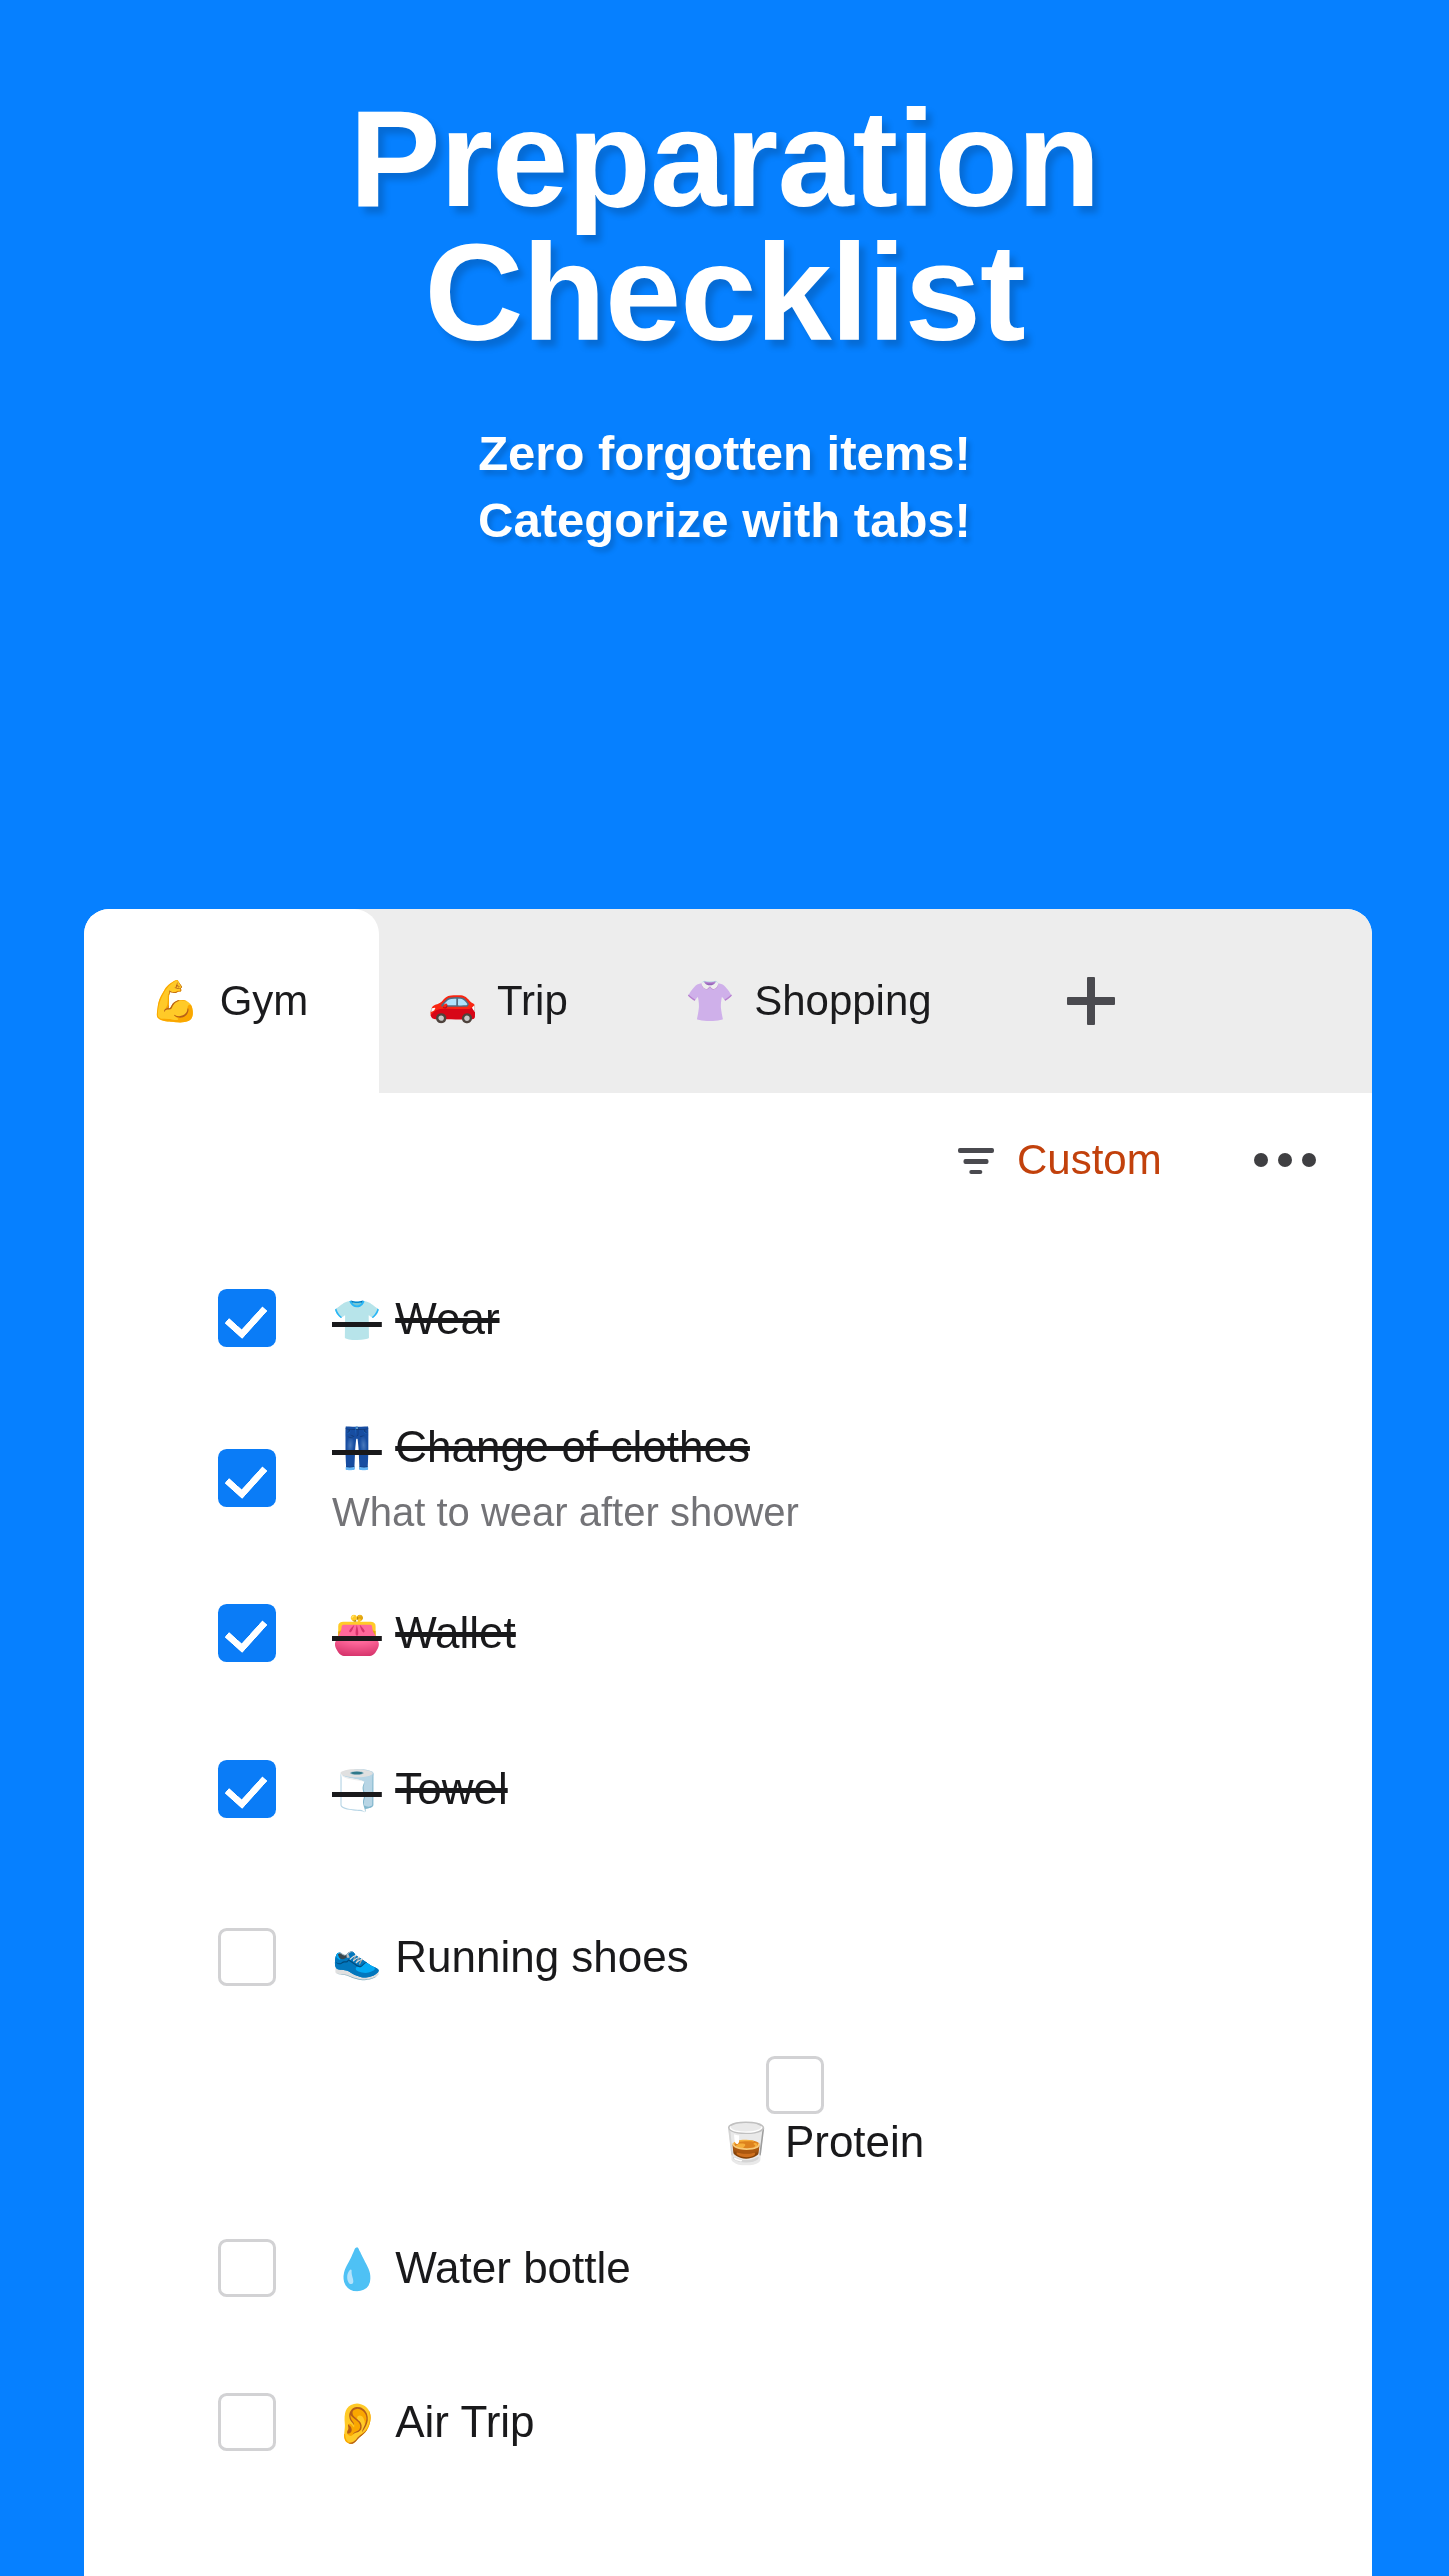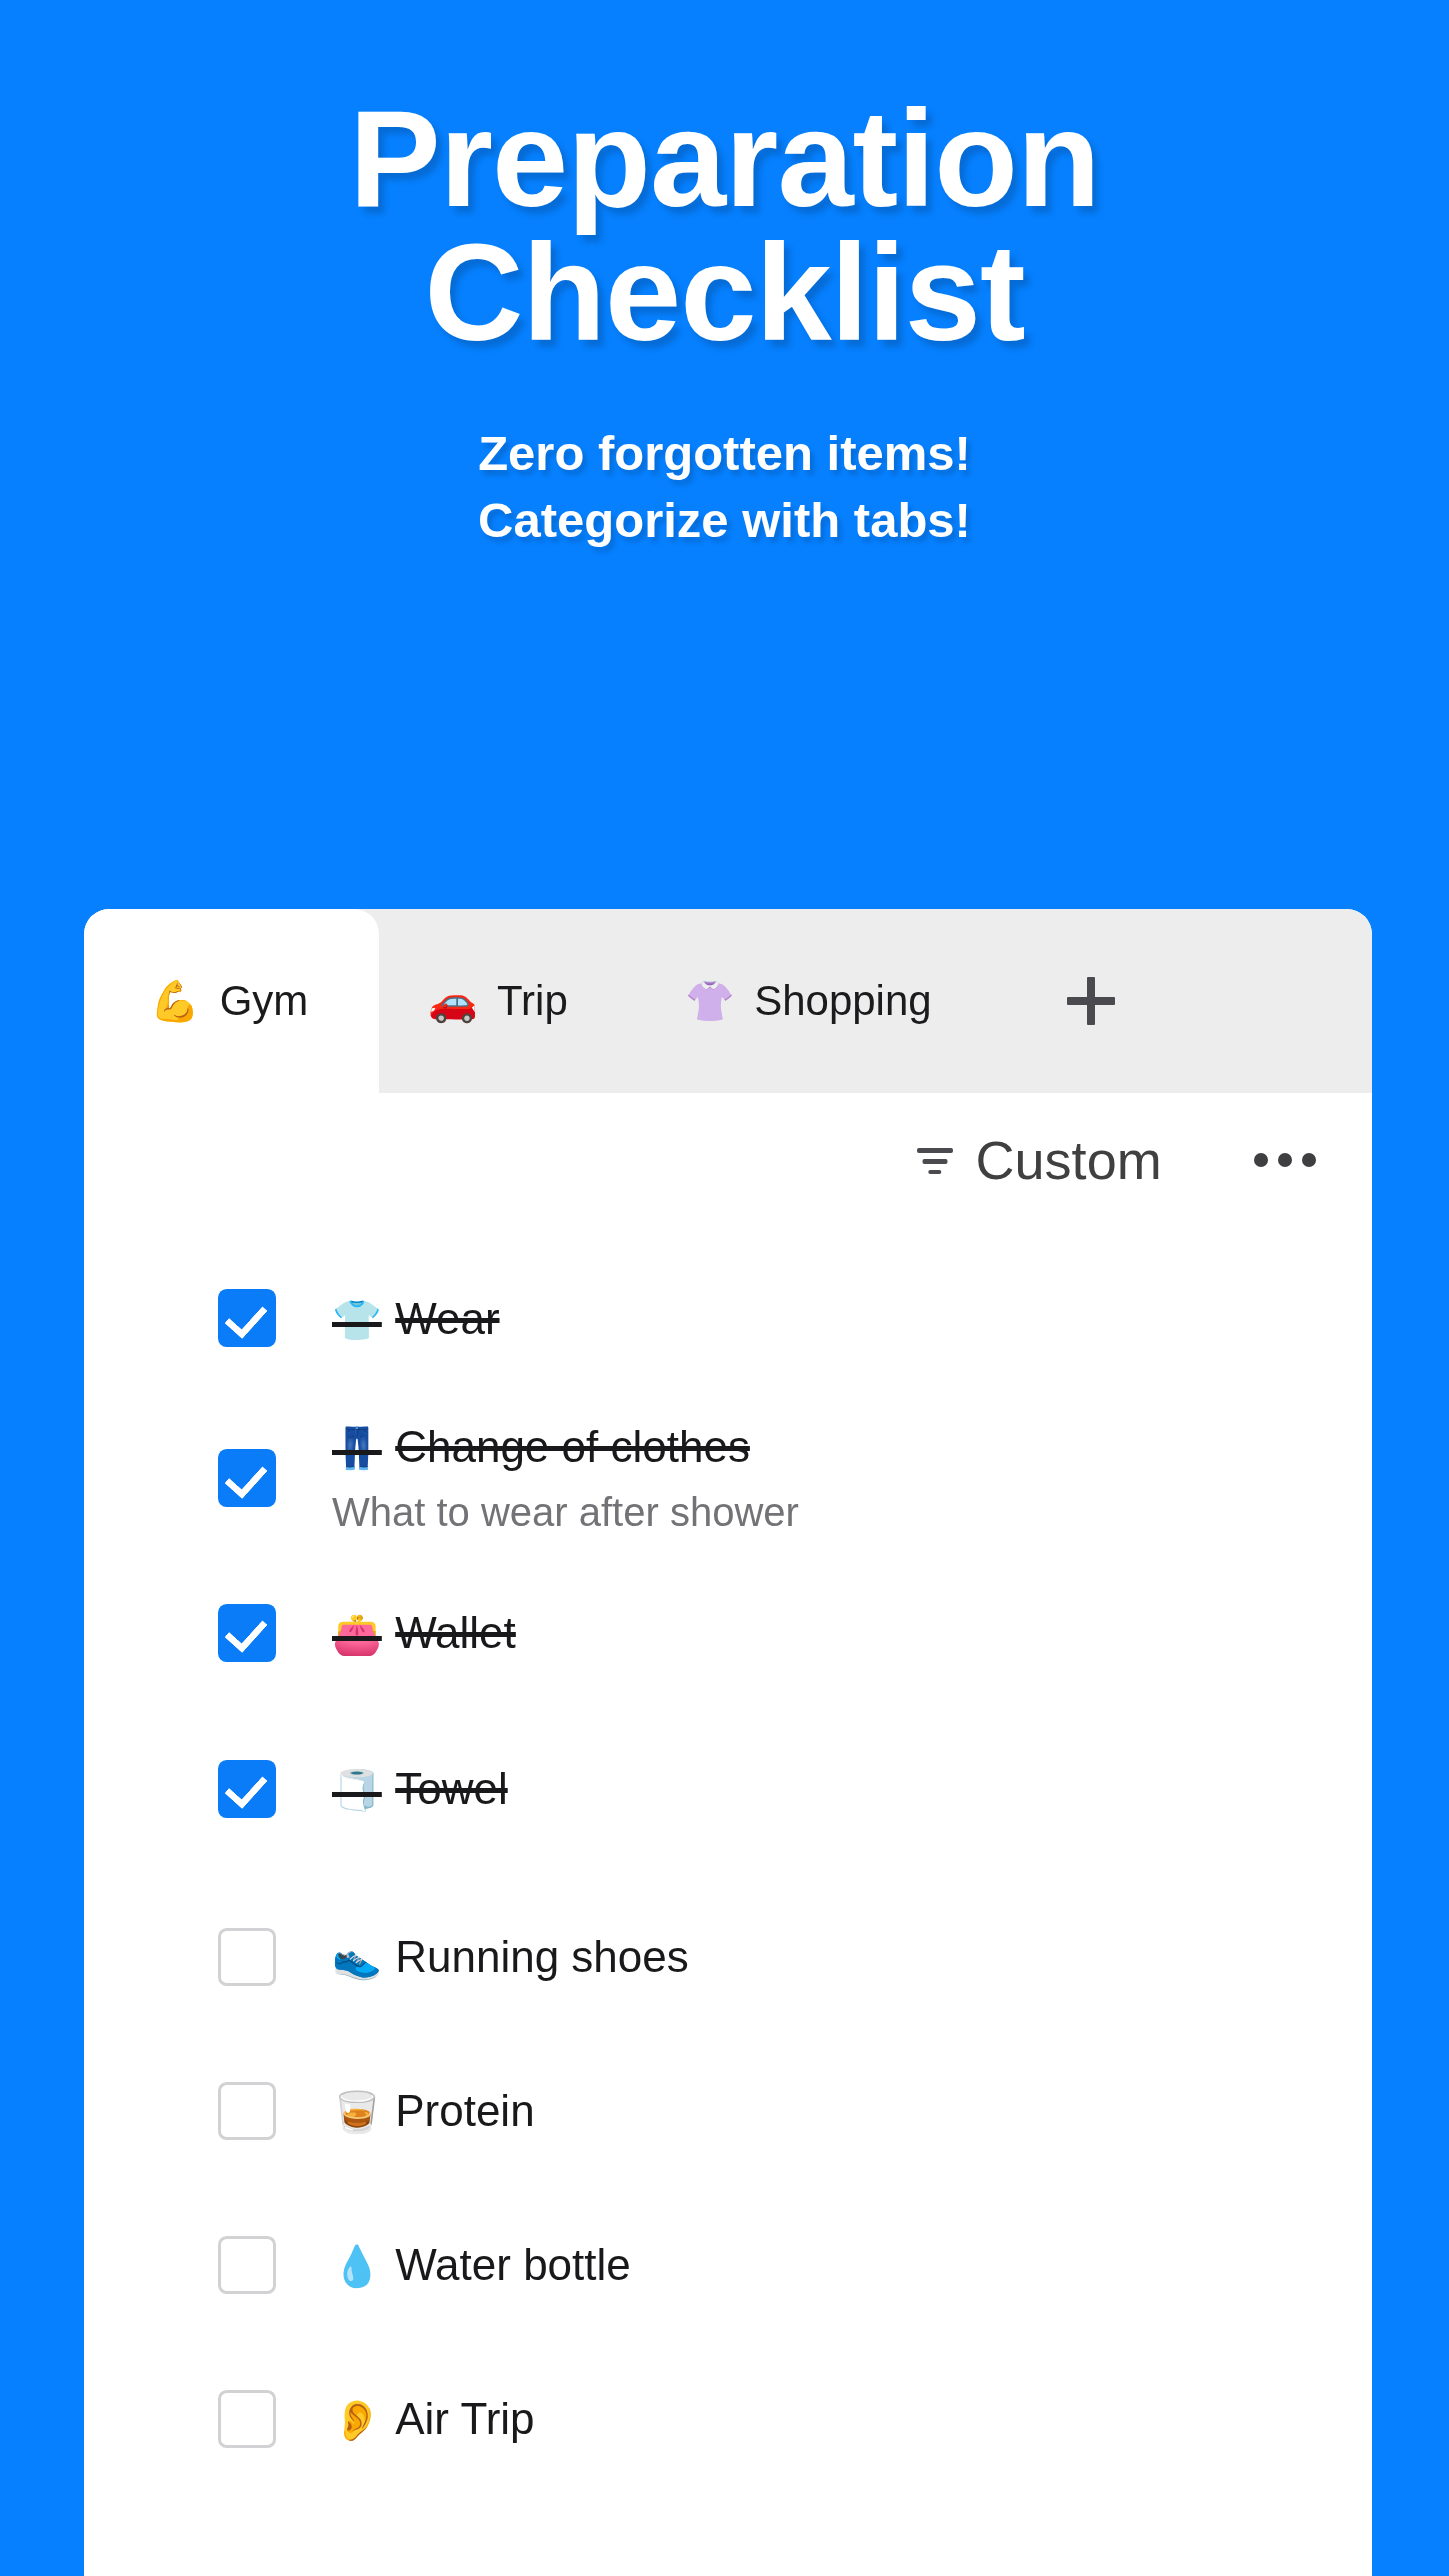--- a/index.html
+++ b/index.html
@@ -147,22 +147,22 @@
     left: 50%;
     transform: translateX(-50%);
     height: 4.8px;
     background: #4a4a4f;
     border-radius: 1.9px;
   }
   .sort-icon i:nth-child(1) { top: 2.9px;  width: 36px; }
   .sort-icon i:nth-child(2) { top: 13.4px; width: 25px; }
   .sort-icon i:nth-child(3) { top: 24px; width: 13.4px; }
   .sort-label {
-    font-size: 54px;
-    color: #404040;
+    font-size: 42px;
+    color: #c2410c;
   }
   .more-dots {
     display: flex;
     align-items: center;
     gap: 9.6px;
   }
   .more-dots span {
     width: 14.4px;
     height: 14.4px;
     border-radius: 50%;
@@ -238,21 +238,21 @@
     margin-top: 11.5px;
     white-space: nowrap;
   }
 
   
   .r1 { margin-top: 36px; }
   .r2 { margin-top: 46px; }
   .r3 { margin-top: 40px; }
   .r4 { margin-top: 46px; }
   .r5 { margin-top: 58px; }
-  .r6 { margin-top: 44px; }
+  .r6 { margin-top: 44px; flex-direction: column; }
   .r7 { margin-top: 44px; }
   .r8 { margin-top: 44px; }
 </style>
 </head>
 <body>
 
 <div class="hero">
   <h1 class="hero-title">
     <span class="line">Preparation</span>
     <span class="line">Checklist</span>

